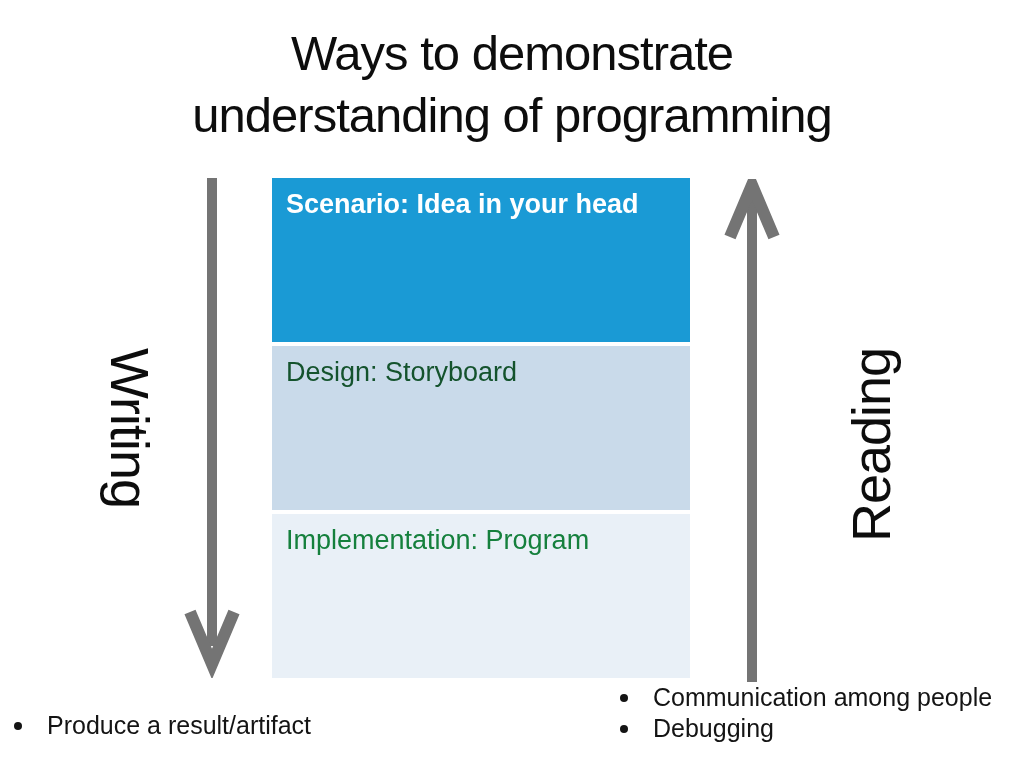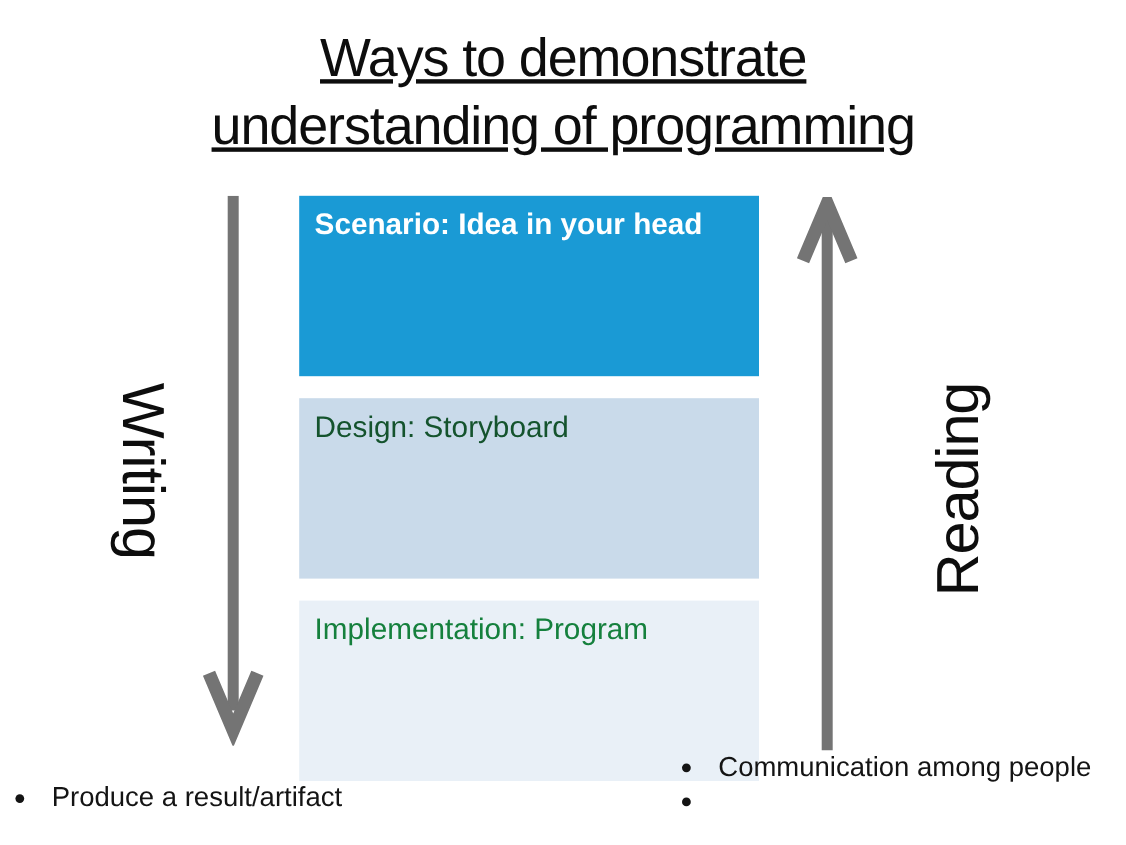--- a/index.html
+++ b/index.html
@@ -17,33 +17,32 @@
   .title {
     position: absolute;
     top: 22px;
     left: 0;
     width: 100%;
     text-align: center;
     font-size: 49px;
     line-height: 62px;
     letter-spacing: -1px;
     color: var(--title_black, #0d0d0d);
-    text-decoration: underline;
   }
 
   
   .stack {
     position: absolute;
     left: 272px;
     top: 178px;
     width: 418px;
   }
   .box {
     height: 164px;
-    margin-bottom: 20px;
+    margin-bottom: 4px;
     box-sizing: border-box;
     padding: 9px 14px;
     font-size: 27px;
     line-height: 34px;
   }
   .box-scenario {
     background: var(--accent_blue, #1a9ad5);
     color: #ffffff;
     font-weight: bold;
   }
@@ -149,16 +148,17 @@
     </div>
   </div>
 
   <div class="bullets bullets-right">
     <div class="bullet-row">
       <span class="dot"></span>
       <span>Communication among people</span>
     </div>
     <div class="bullet-row">
       <span class="dot"></span>
+      <span>Debugging</span>
     </div>
   </div>
 
 </div>
 
 </body></html>

